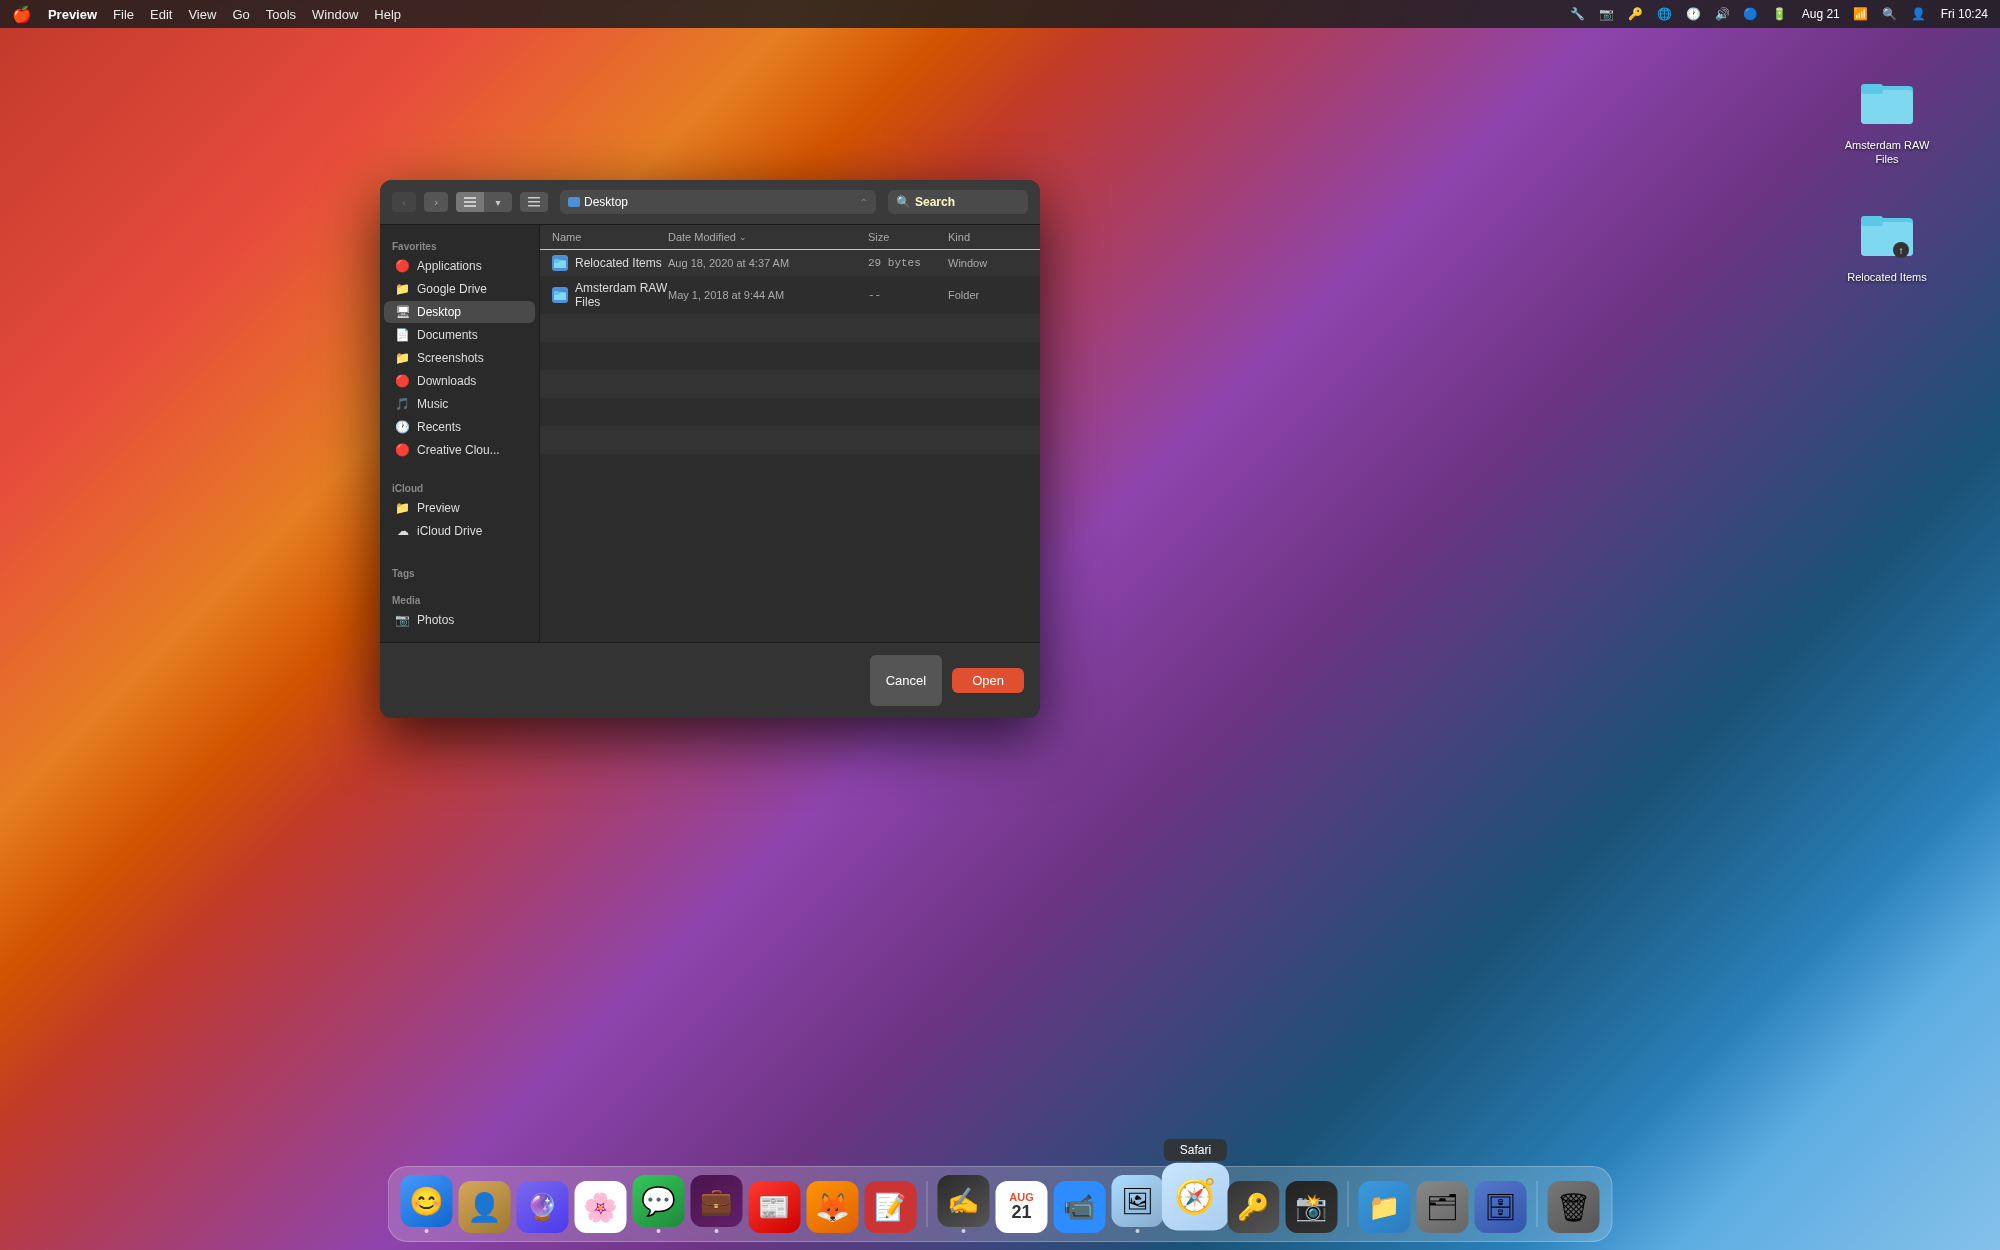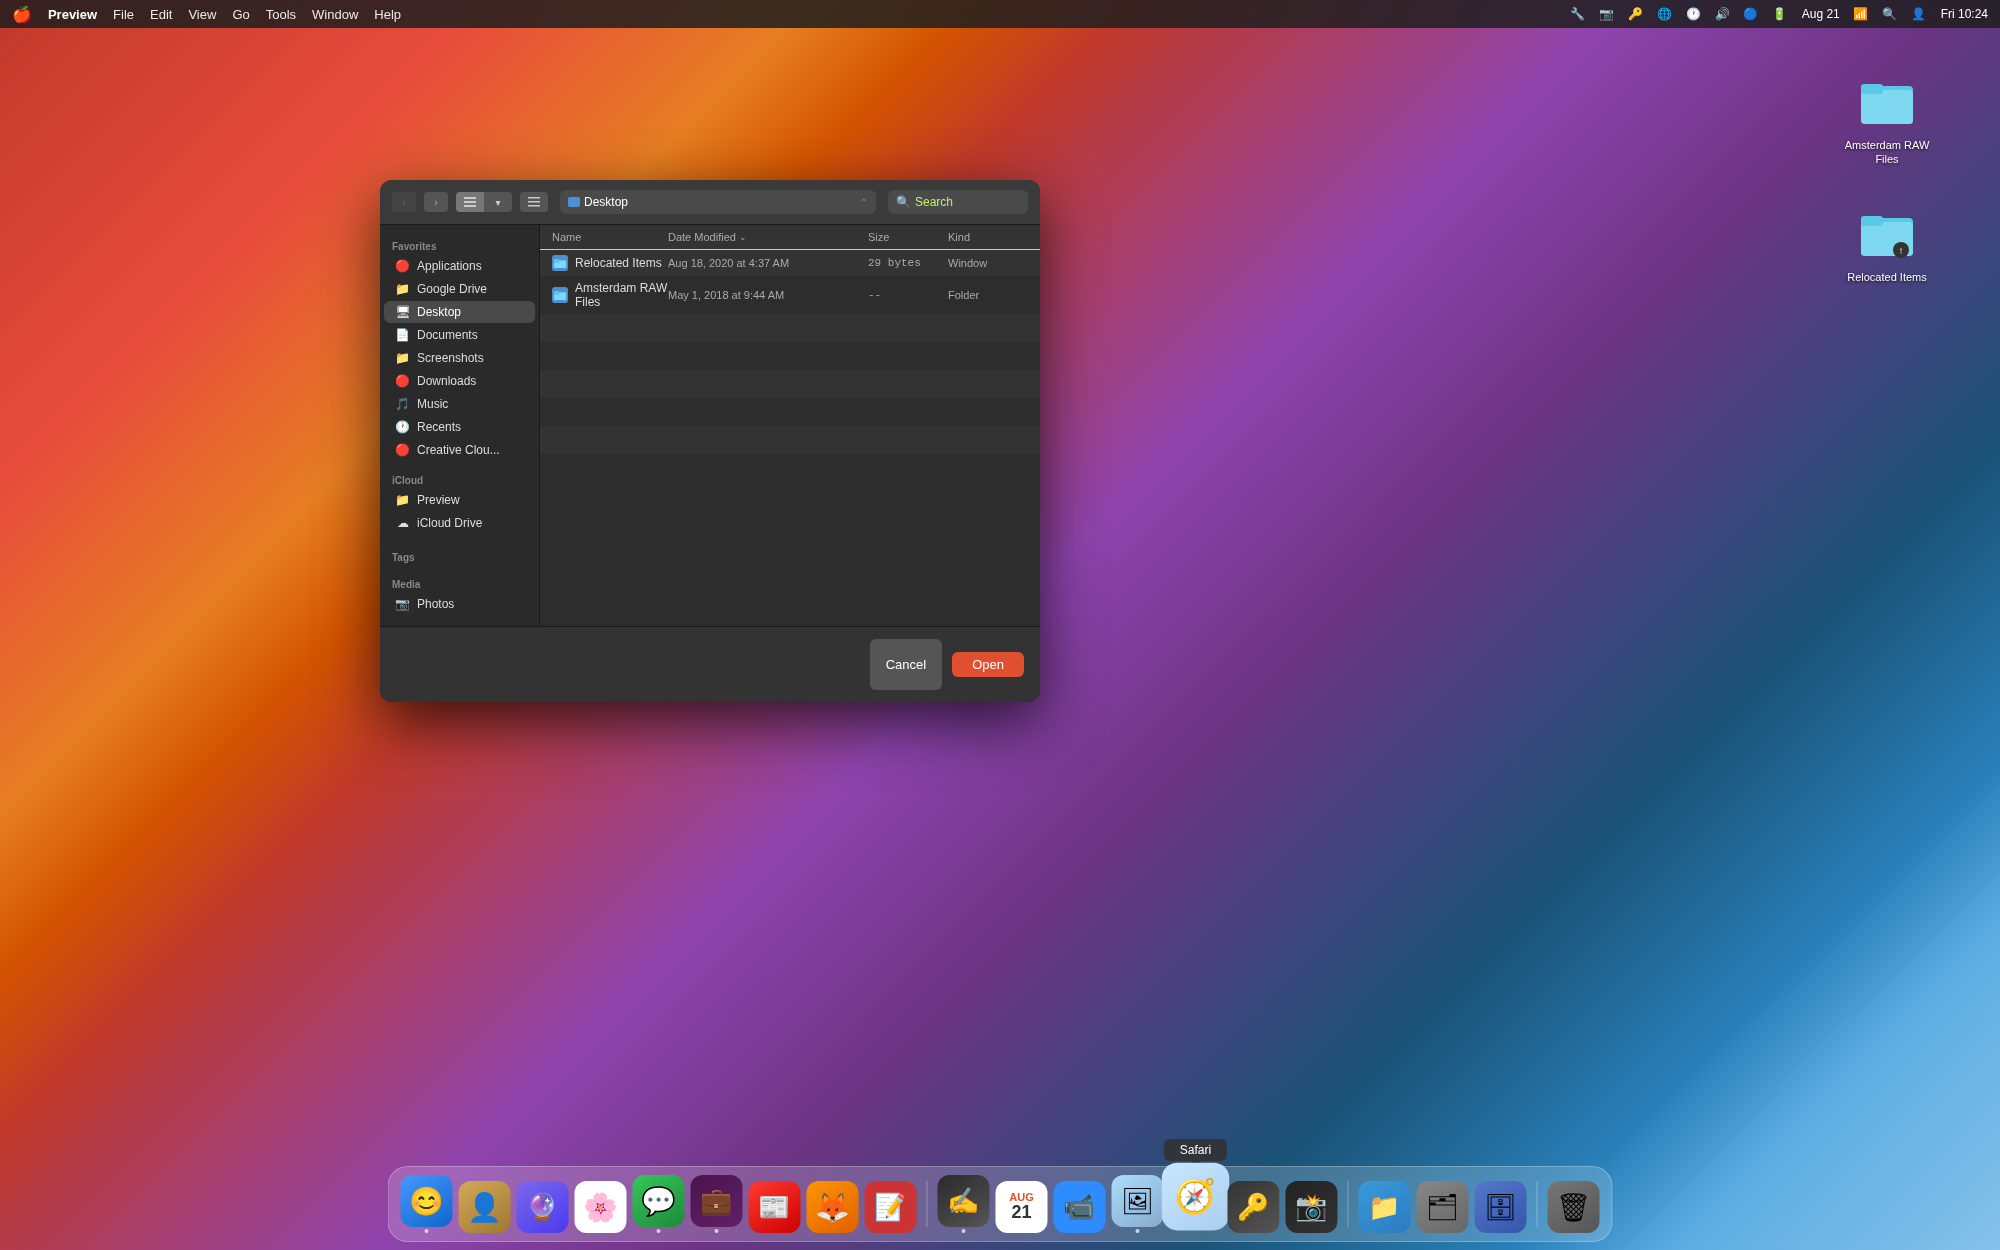--- a/index.html
+++ b/index.html
@@ -504,21 +504,21 @@
     </button>
 
     <div class="location-bar">
       <div class="folder-dot"></div>
       <span>Desktop</span>
       <span class="location-chevron">⌃</span>
     </div>
 
     <div class="search-bar">
       <span>🔍</span>
-      <span style="color:#bef264;">Search</span>
+      <span style="color:#fef9c3;font-weight:bold;">Search</span>
     </div>
   </div>
 
   <div class="dialog-body">
 
     <div class="sidebar">
       <div class="sidebar-section-label">Favorites</div>
 
       <div class="sidebar-item">
         <span class="sidebar-icon" style="color:#e05050;">🔴</span>
@@ -550,32 +550,32 @@
       </div>
       <div class="sidebar-item">
         <span class="sidebar-icon">🕐</span>
         <span>Recents</span>
       </div>
       <div class="sidebar-item">
         <span class="sidebar-icon" style="color:#e05050;">🔴</span>
         <span>Creative Clou...</span>
       </div>
 
-      <div class="sidebar-section-label" style="margin-top:8px;">iCloud</div>
+      <div class="sidebar-section-label" style="margin-top:16px;">iCloud</div>
 
       <div class="sidebar-item">
         <span class="sidebar-icon">📁</span>
         <span>Preview</span>
       </div>
       <div class="sidebar-item">
         <span class="sidebar-icon">☁</span>
         <span>iCloud Drive</span>
       </div>
 
-      <div class="sidebar-section-label" style="margin-top:12px;">Tags</div>
+      <div class="sidebar-section-label" style="margin-top:20px;">Tags</div>
 
       <div class="sidebar-section-label" style="margin-top:8px;">Media</div>
 
       <div class="sidebar-item">
         <span class="sidebar-icon">📷</span>
         <span>Photos</span>
       </div>
     </div>
 
     <div class="file-list-container">

